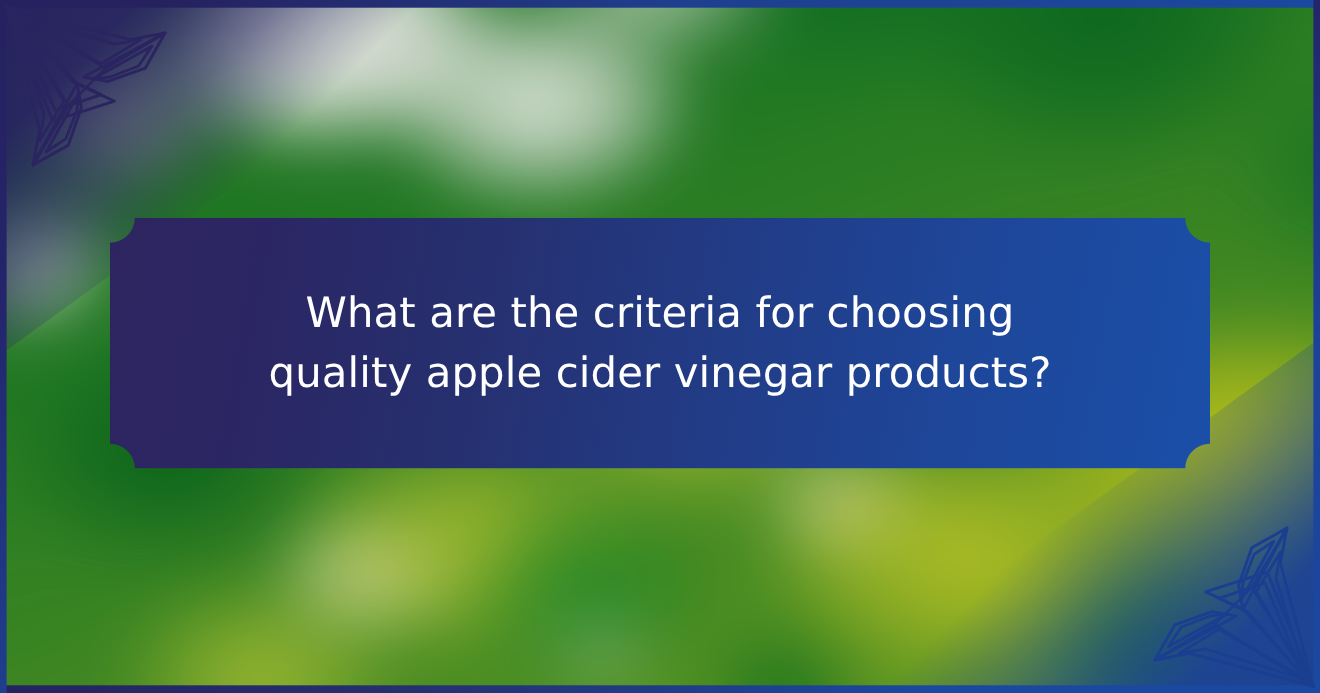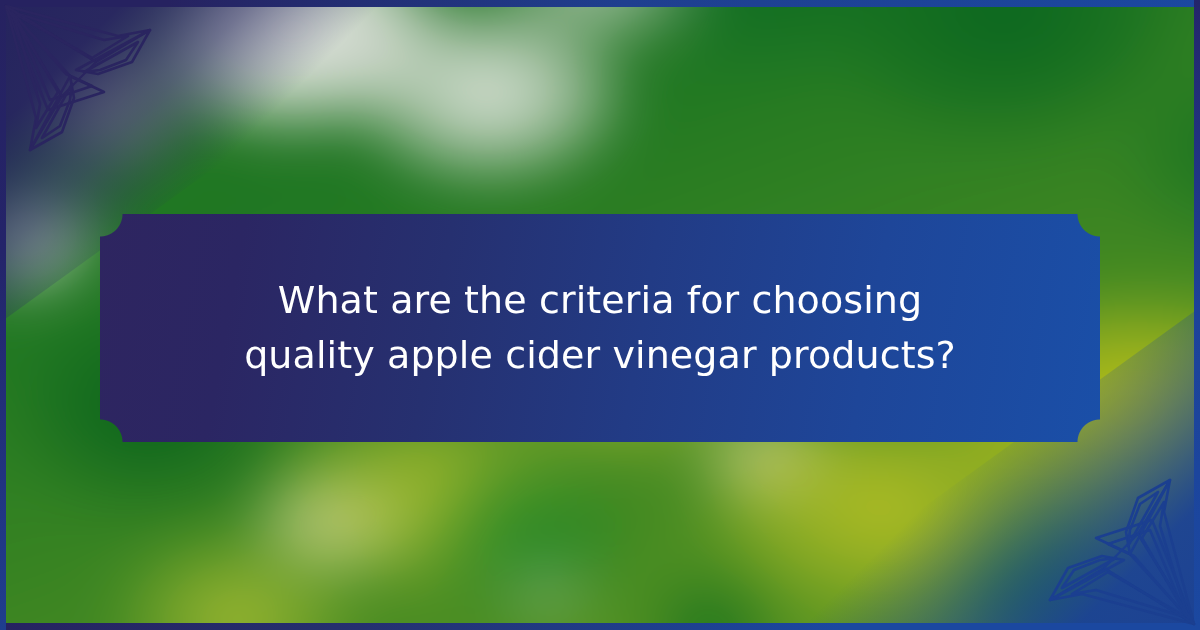--- a/index.html
+++ b/index.html
@@ -108,21 +108,21 @@
     pointer-events: none;
   }
   .ornament.tl { left: 0; top: 0; }
   .ornament.br { right: 0; bottom: 0; transform: rotate(180deg); }
   .ornament svg { display: block; width: 100%; height: 100%; }
 
   
   .question-card {
     position: absolute;
     left: 100px;
-    top: 214px;
+    top: 198px;
     width: 1000px;
     height: 228px;
     background: linear-gradient(100deg,
         #2e2560 0%,
         #2b2663 14%,
         #263070 34%,
         #223b85 54%,
         #1e4699 76%,
         #1a4fa8 100%);
     -webkit-mask-image:

